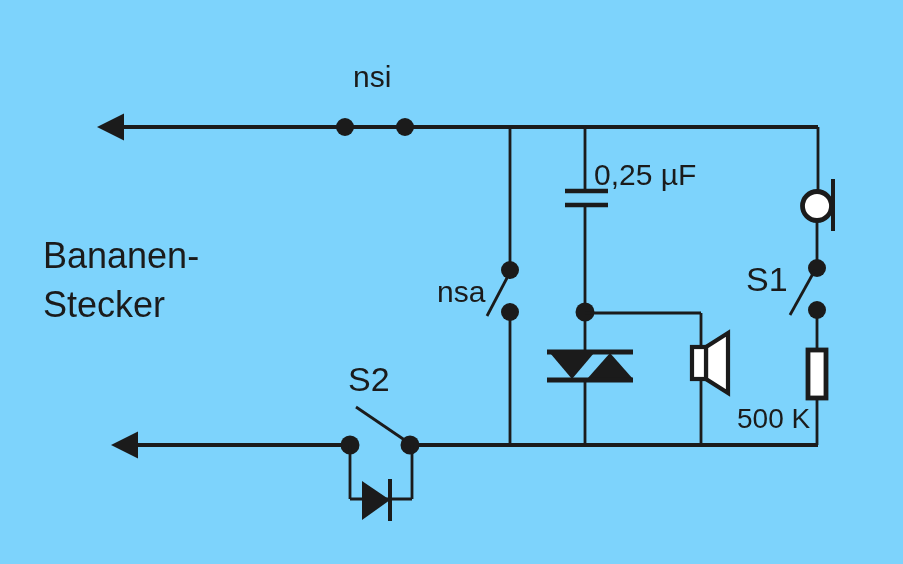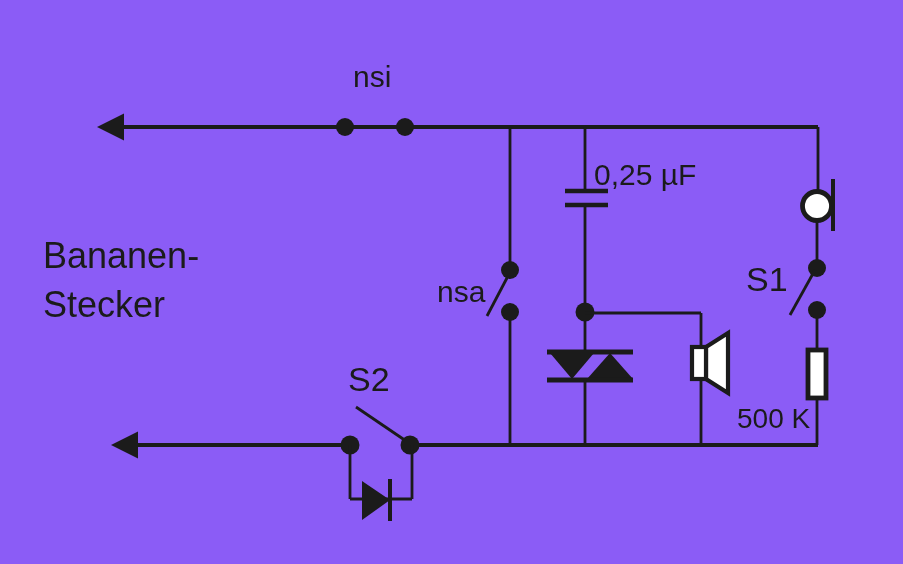--- a/index.html
+++ b/index.html
@@ -1,20 +1,20 @@
 <!DOCTYPE html>
 <html><head>
 <meta charset="utf-8">
 <style>
   html, body { margin: 0; padding: 0; background: #ffffff; }
   .stage {
     position: relative;
     width: 903px;
     height: 564px;
-    background: #8b5cf6;
+    background: #7dd3fc;
     overflow: hidden;
     font-family: "Liberation Sans", sans-serif;
   }
   svg { display: block; }
   .wire   { stroke: #1b1b1b; stroke-width: 4.2; fill: none; }
   .thin   { stroke: #1b1b1b; stroke-width: 2.8; fill: none; }
   .plate  { stroke: #1b1b1b; stroke-width: 4.6; fill: none; }
   .bar    { stroke: #1b1b1b; stroke-width: 5;   fill: none; }
   .stub   { stroke: #1b1b1b; stroke-width: 4;   fill: none; }
   .solid  { fill: #1b1b1b; stroke: none; }

